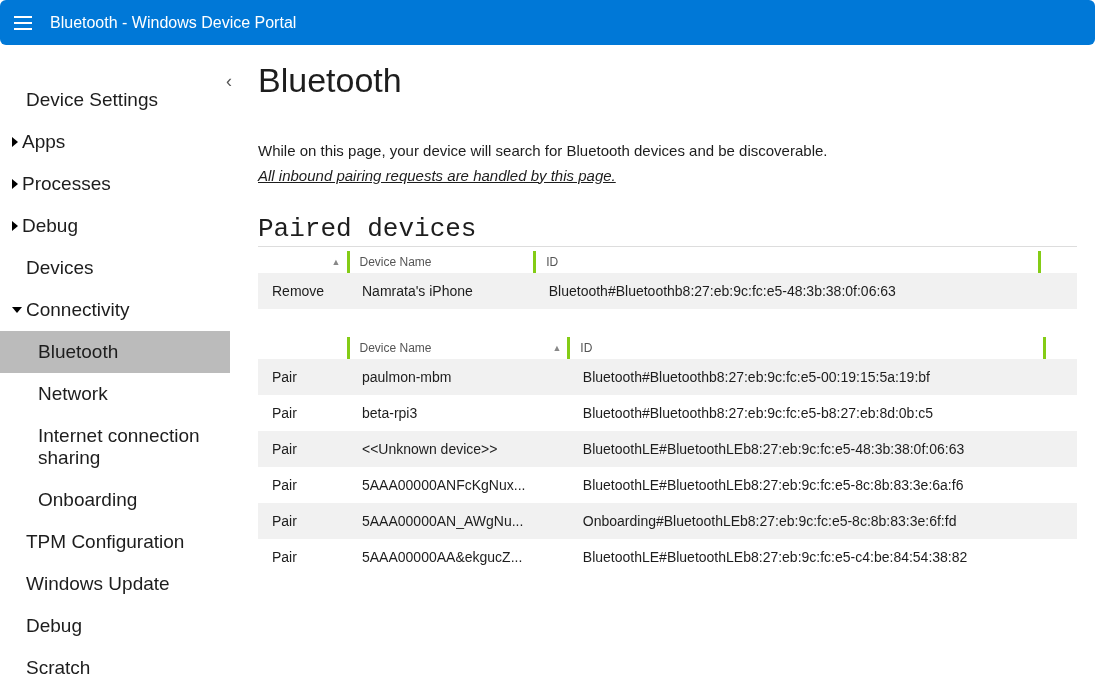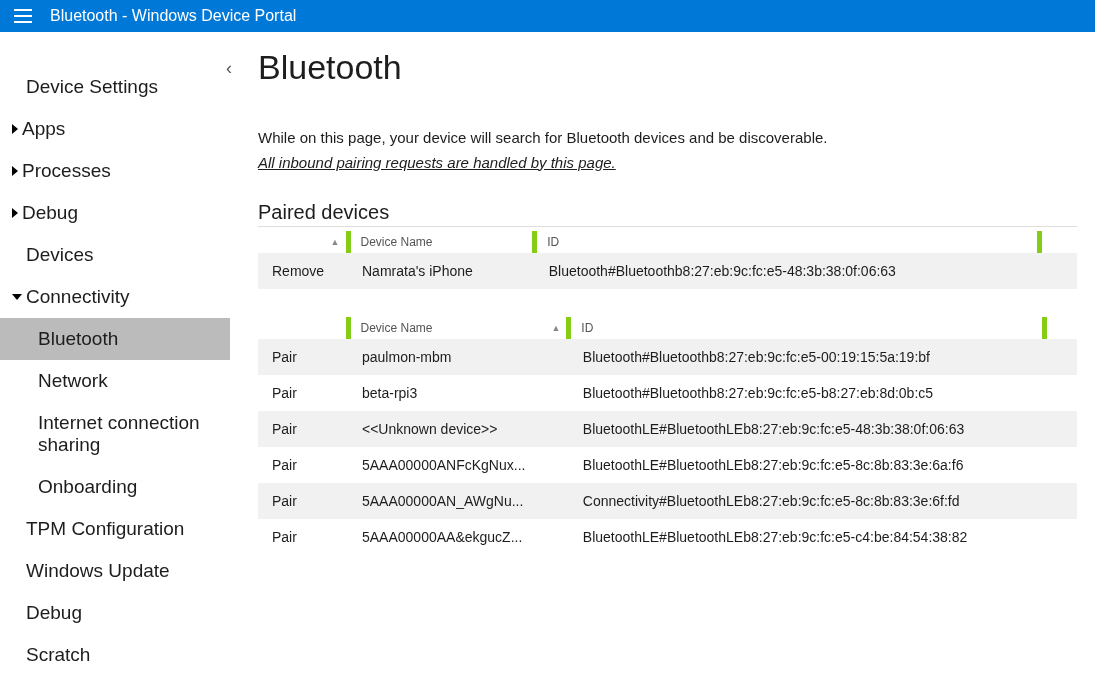--- a/index.html
+++ b/index.html
@@ -8,25 +8,26 @@
     font-size: 15px;
     color: #1d1d1d;
     background: #fff;
     width: 1095px;
     height: 678px;
     overflow: hidden;
   }
   .header {
     background: #0078d7;
     color: #fff;
-    height: 32px;
+    height: 45px;
     display: flex;
     align-items: center;
     padding: 0 14px;
     gap: 18px;
+    border-radius: 6px;
   }
   .hamburger-icon {
     width: 18px; height: 14px;
     display: flex; flex-direction: column; justify-content: space-between;
     cursor: pointer;
   }
   .hamburger-icon span {
     display: block; height: 2px; background: #fff;
   }
   .header-title { font-size: 16px; }
@@ -75,34 +76,34 @@
   }
   .caret.none { width: 10px; }
   .main {
     flex: 1;
     padding: 16px 18px 0 28px;
     overflow: auto;
   }
   h1.page-title { font-size: 34px; font-weight: 400; margin-bottom: 24px; }
   .desc { font-size: 15px; line-height: 1.5; margin-bottom: 4px; margin-top: 40px; }
   .underlink { text-decoration: underline; font-style: italic; display: inline-block; margin-bottom: 30px; cursor: pointer; }
-  h2.section-title { font-size: 20px; font-weight: 400; margin-bottom: 4px; border-bottom: 1px solid #ddd; padding-bottom: 2px; }
+  h2.section-title { font-size: 26px; font-weight: 400; margin-bottom: 4px; border-bottom: 1px solid #ddd; padding-bottom: 2px; font-family: Liberation Mono, monospace; }
   table.device-table {
     width: 100%;
     border-collapse: collapse;
     font-size: 14px;
     margin-bottom: 28px;
   }
   .device-table th {
     font-weight: 400;
     font-size: 12px;
     color: #555;
     text-align: left;
     padding: 4px 10px;
-    border-left: 5px solid #84cc16;
+    border-left: 3px solid #84cc16;
     background: #fff;
     position: relative;
   }
   .device-table th:first-child { border-left: none; }
   .device-table td {
     padding: 10px 14px;
     white-space: nowrap;
     overflow: hidden;
     text-overflow: ellipsis;
     max-width: 200px;
@@ -247,21 +248,21 @@
           </tr>
           <tr>
             <td class="action">Pair</td>
             <td>5AAA00000ANFcKgNux...</td>
             <td class="id-cell">BluetoothLE#BluetoothLEb8:27:eb:9c:fc:e5-8c:8b:83:3e:6a:f6</td>
             <td></td>
           </tr>
           <tr>
             <td class="action">Pair</td>
             <td>5AAA00000AN_AWgNu...</td>
-            <td class="id-cell">Connectivity#BluetoothLEb8:27:eb:9c:fc:e5-8c:8b:83:3e:6f:fd</td>
+            <td class="id-cell">Onboarding#BluetoothLEb8:27:eb:9c:fc:e5-8c:8b:83:3e:6f:fd</td>
             <td></td>
           </tr>
           <tr>
             <td class="action">Pair</td>
             <td>5AAA00000AA&amp;ekgucZ...</td>
             <td class="id-cell">BluetoothLE#BluetoothLEb8:27:eb:9c:fc:e5-c4:be:84:54:38:82</td>
             <td></td>
           </tr>
         </tbody>
     </table>

